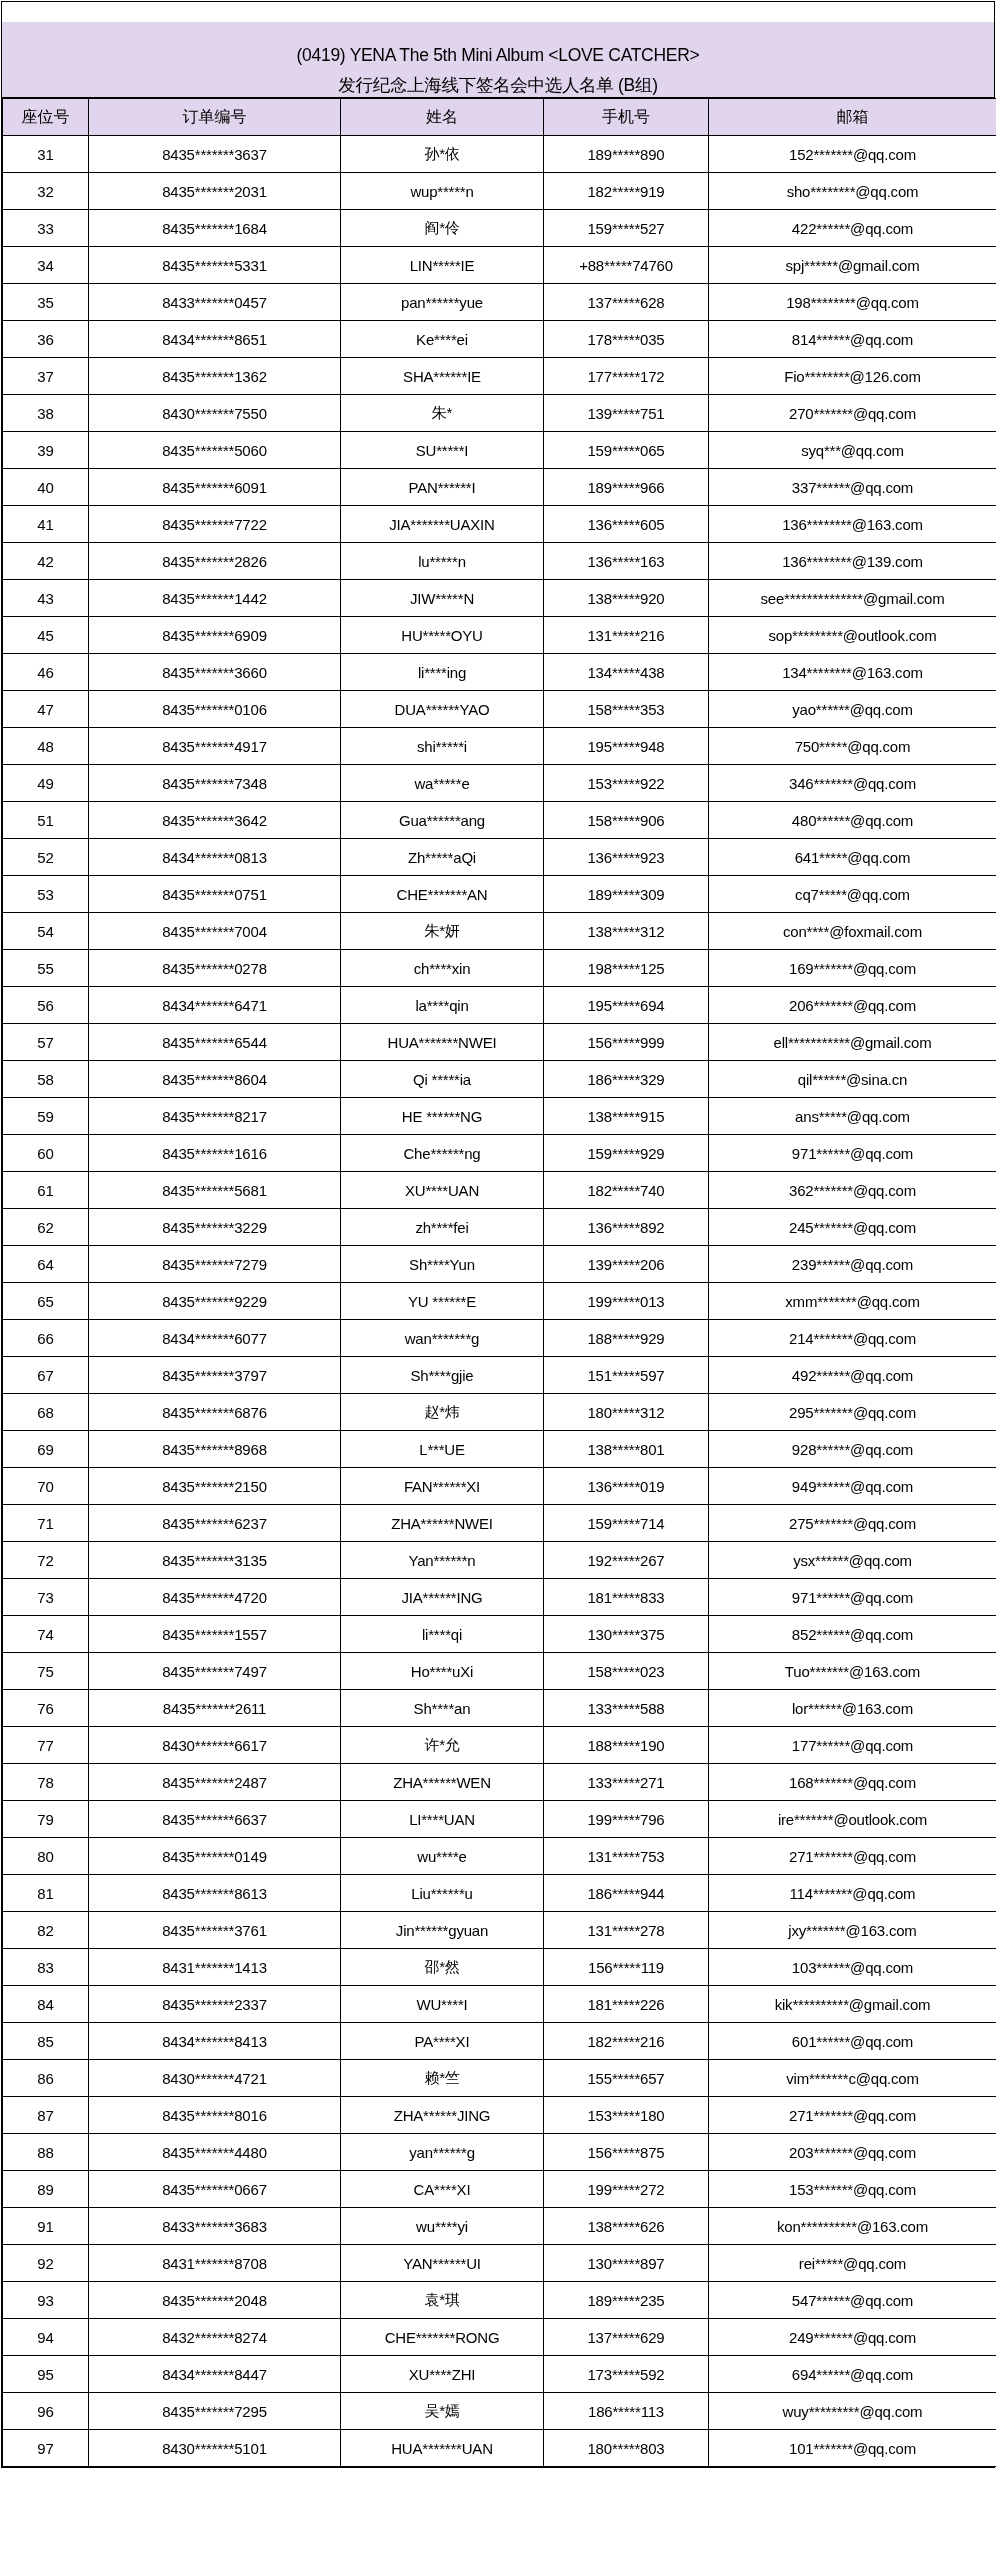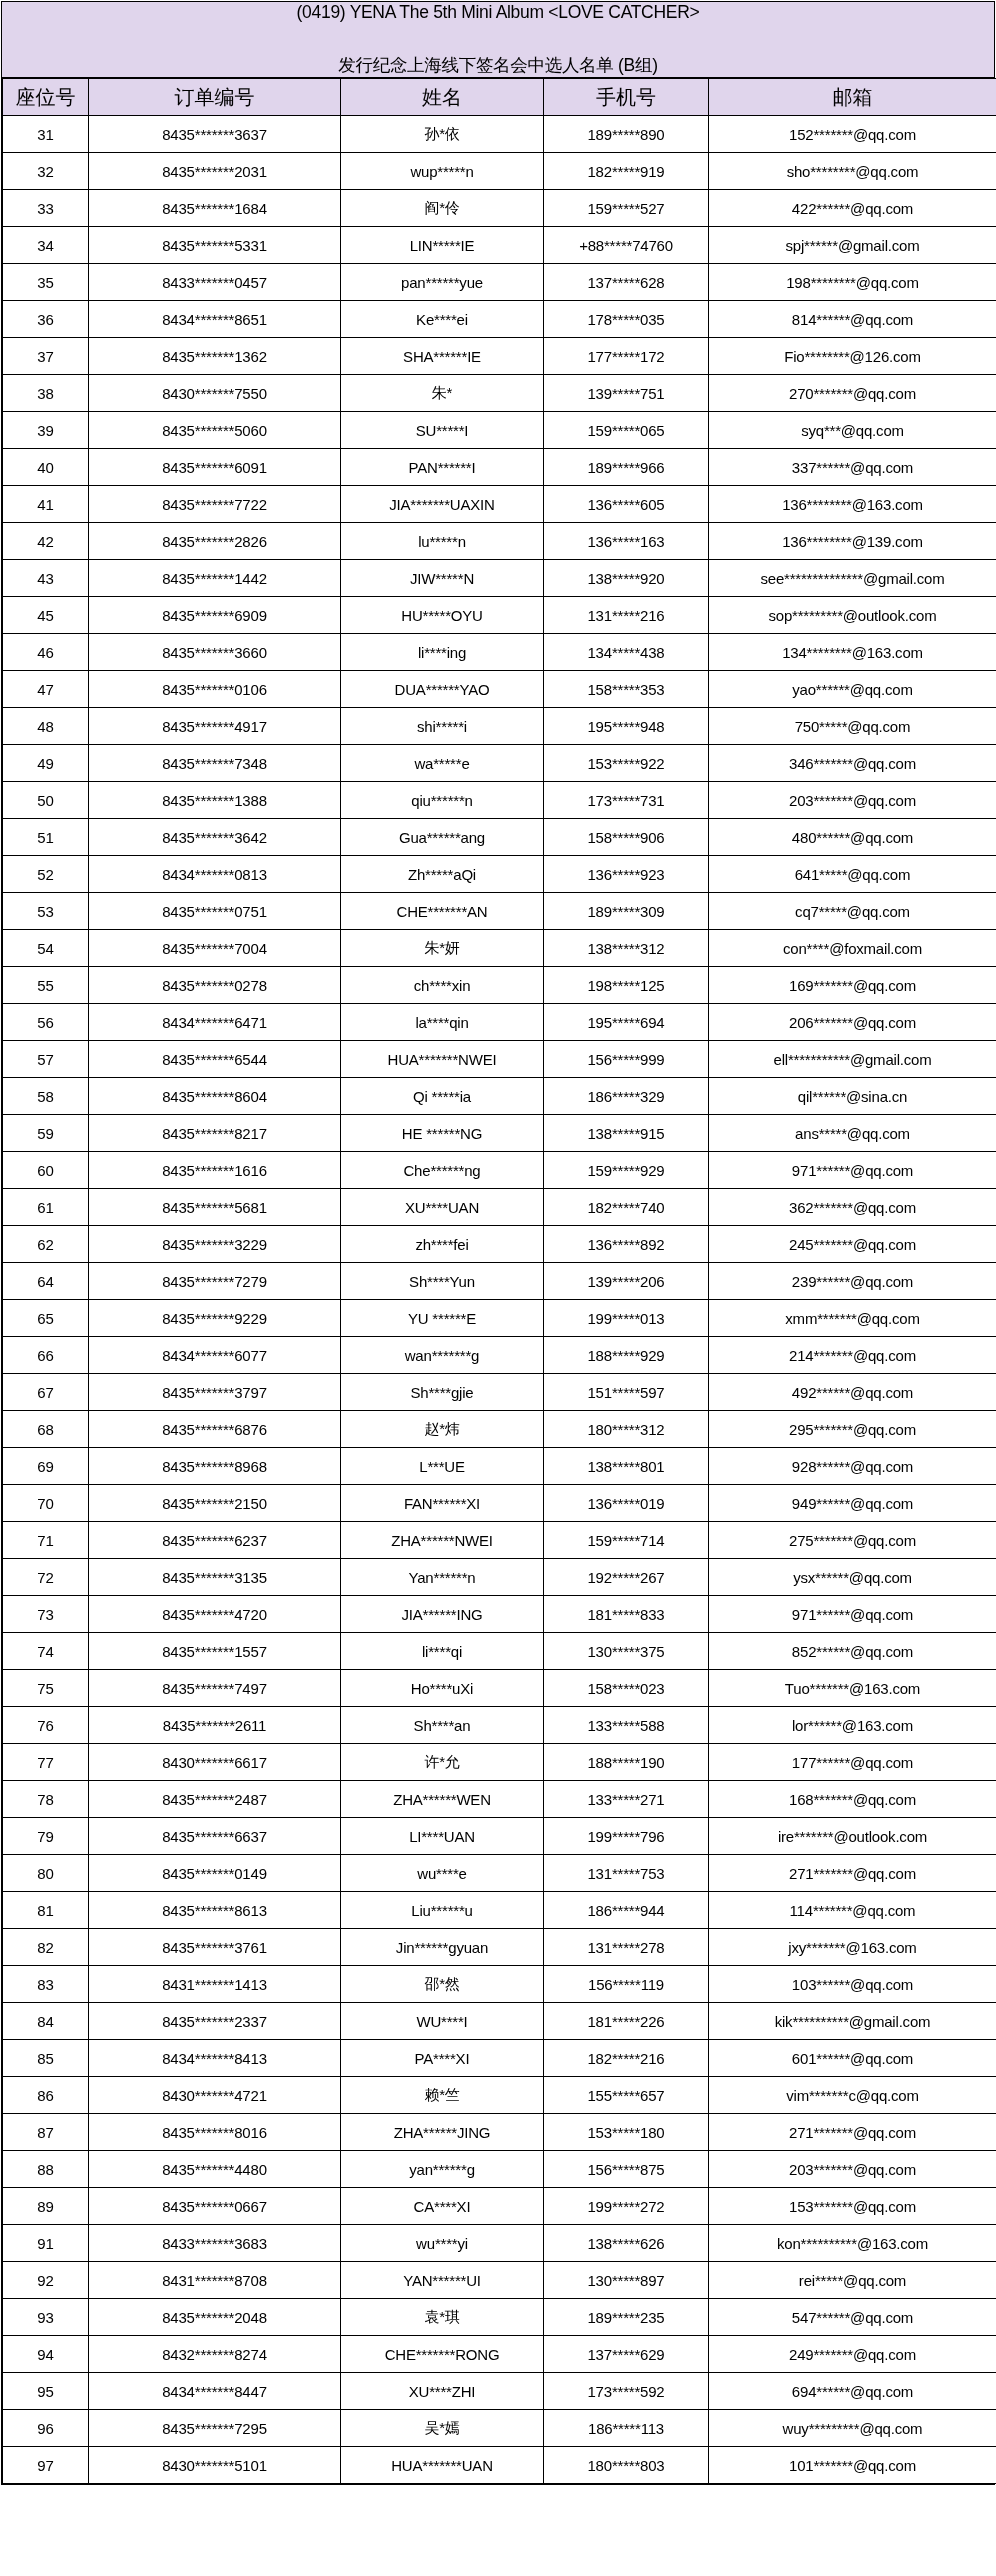--- a/index.html
+++ b/index.html
@@ -13,38 +13,39 @@
     margin: 1px;
     width: 994px;
     border: 1.5px solid #000;
   }
   .title-block {
     background: #e0d5ec;
     height: 76px;
     display: flex;
     flex-direction: column;
     align-items: center;
-    justify-content: space-between;
+    justify-content: flex-end;
     gap: 7.2px;
     border-bottom: 1.5px solid #000;
+    margin-top: 20px;
   }
   .title-line {
     font-size: 17.5px;
     letter-spacing: -0.3px;
     white-space: nowrap;
   }
   table.roster {
     width: 100%;
     border-collapse: collapse;
     table-layout: fixed;
   }
   table.roster th {
     background: #e0d5ec;
     font-weight: 400;
-    font-size: 20px;
+    font-size: 16px;
     height: 37px;
   }
   table.roster td {
     height: 37px;
     font-size: 15px;
     letter-spacing: -0.2px;
     background: #ffffff;
   }
   table.roster th, table.roster td {
     border-left: 1px solid #000;
@@ -204,27 +205,20 @@
           <td>750*****@qq.com</td>
         </tr>
         <tr>
           <td>49</td>
           <td>8435*******7348</td>
           <td>wa*****e</td>
           <td>153*****922</td>
           <td>346*******@qq.com</td>
         </tr>
         <tr>
-          <td>50</td>
-          <td>8435*******1388</td>
-          <td>qiu******n</td>
-          <td>173*****731</td>
-          <td>203*******@qq.com</td>
-        </tr>
-        <tr>
           <td>51</td>
           <td>8435*******3642</td>
           <td>Gua******ang</td>
           <td>158*****906</td>
           <td>480******@qq.com</td>
         </tr>
         <tr>
           <td>52</td>
           <td>8434*******0813</td>
           <td>Zh*****aQi</td>

